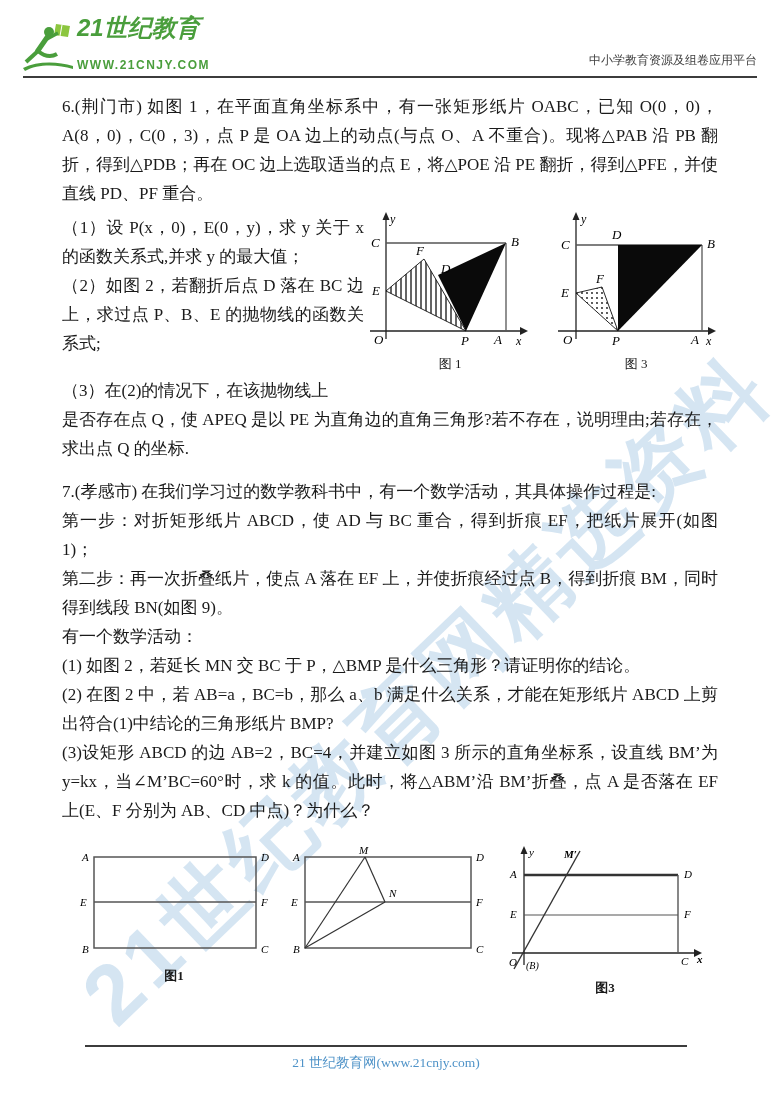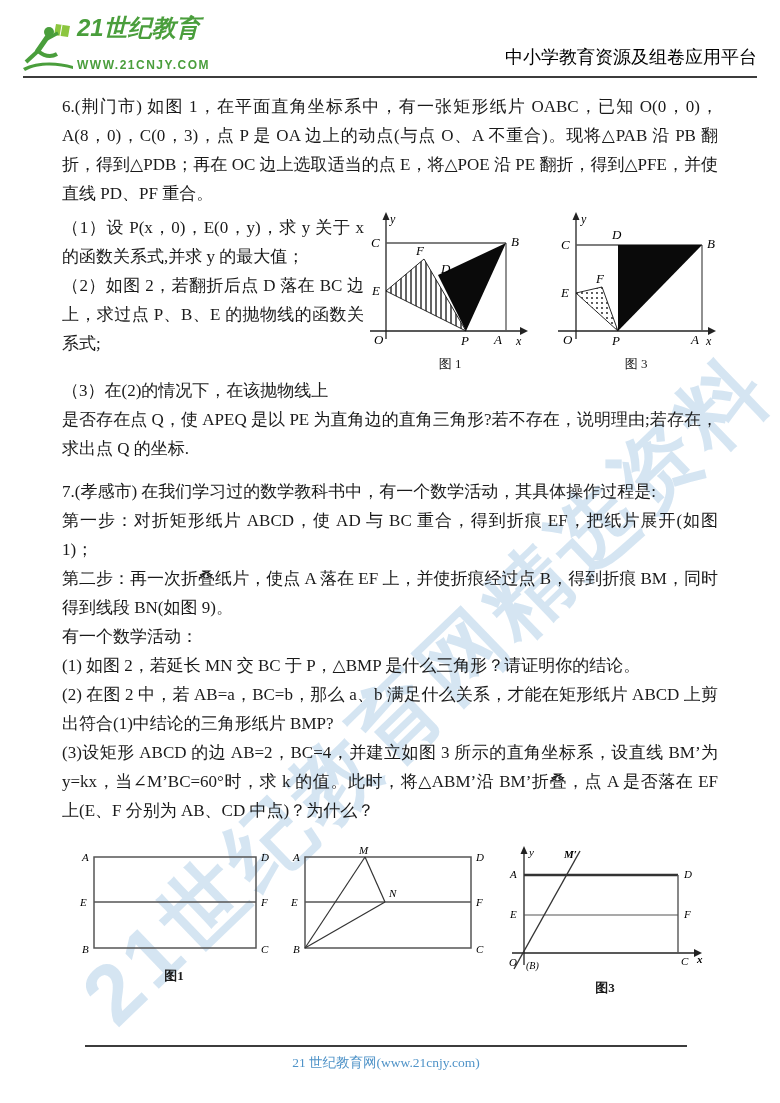--- a/index.html
+++ b/index.html
@@ -20,21 +20,21 @@
   .hdr{display:flex;justify-content:space-between;align-items:flex-end;
        margin:16px 22px 0 22px;padding-bottom:5px;border-bottom:2px solid #3c3c3c;}
   .hdr{margin-left:-39px;margin-right:-39px;} 
   .logo{display:flex;align-items:flex-end;gap:4px;}
   .logo-text{display:flex;flex-direction:column;line-height:1;}
   .logo-title{font-family:"Liberation Sans","DejaVu Sans",sans-serif;
       font-weight:bold;font-style:italic;font-size:24px;color:var(--logo-green,#4a9e3c);}
   .logo-url{font-family:"Liberation Sans","DejaVu Sans",sans-serif;font-weight:bold;
       font-size:12px;letter-spacing:1.5px;color:var(--logo-green,#4a9e3c);
       text-transform:uppercase;margin-top:19px;}
-  .platform{font-size:18px;color:#000000;padding-bottom:2px;font-family:Liberation Mono, monospace;}
+  .platform{font-size:12px;color:#404040;padding-bottom:2px;font-family:Liberation Mono, monospace;}
 
   
   .para{font-size:17px;line-height:29px;text-align:justify;margin:0;}
   .p6-intro{margin-top:14px;}
   .row6{display:flex;margin-top:5px;}
   .col-q{width:302px;flex:0 0 302px;}
   .col-figs{flex:1;display:flex;justify-content:flex-end;gap:14px;margin-top:-2px;}
   .figbox{text-align:center;}
   .figcap{font-size:13px;line-height:18px;margin-top:0;}
   .figcap7{font-weight:bold;}

